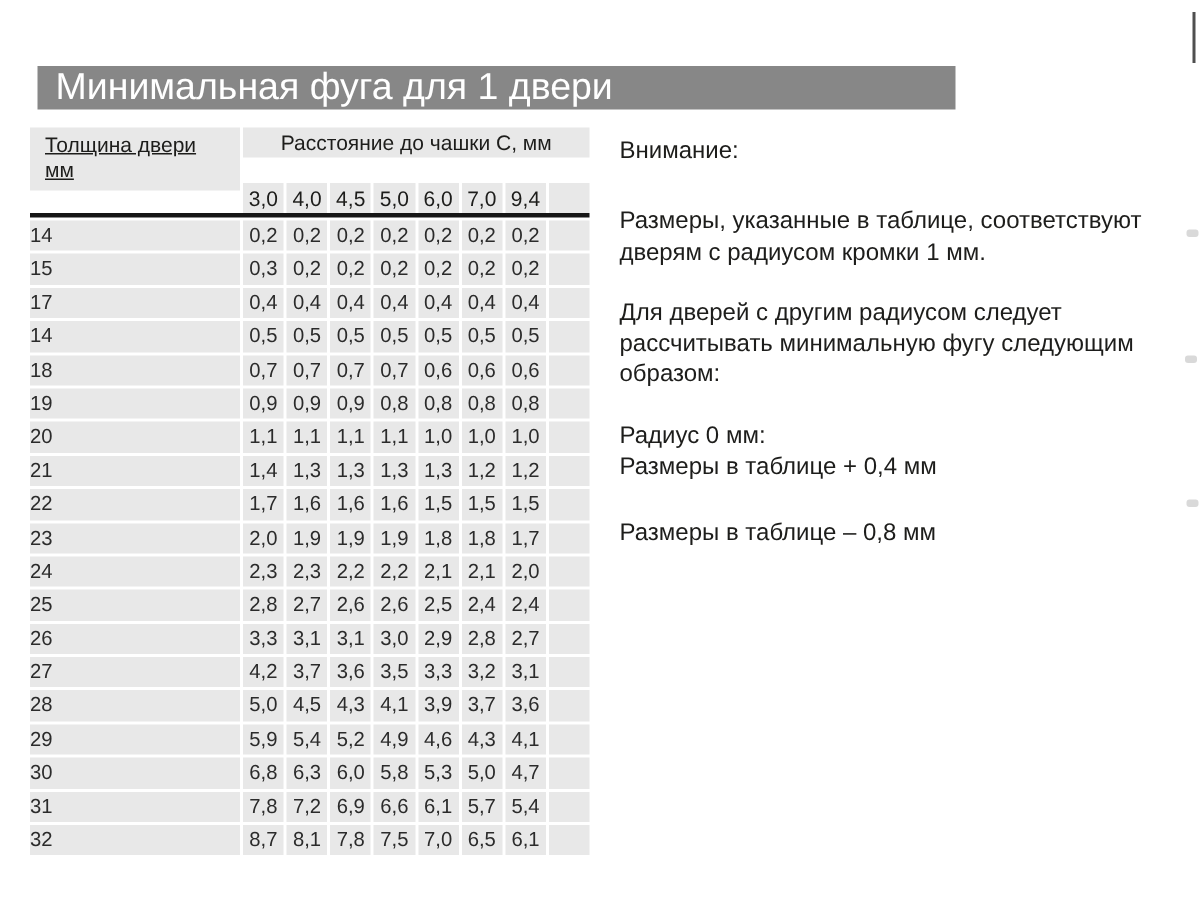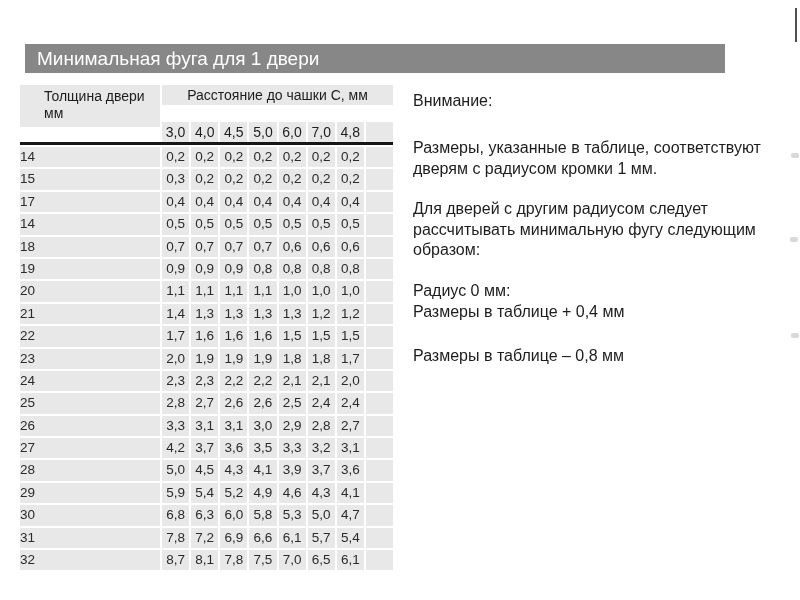--- a/index.html
+++ b/index.html
@@ -2,41 +2,41 @@
 <html><head>
 <meta charset="utf-8">
 <style>
   html,body{margin:0;padding:0;}
   body{
     width:800px;height:600px;background:#ffffff;position:relative;overflow:hidden;
     font-family:"Liberation Sans","DejaVu Sans",sans-serif;
     color:#1d1d1b;
   }
   .title-bar{
-    position:absolute;left:25px;top:44px;width:700px;height:29px;
+    position:absolute;left:25px;top:44px;width:612px;height:29px;
     background:#878787;color:#ffffff;
-    font-size:19px;line-height:29px;padding-left:12px;box-sizing:border-box;
+    font-size:25px;line-height:29px;padding-left:12px;box-sizing:border-box;
     white-space:nowrap;
   }
   .edge-line{
     position:absolute;left:795px;top:8px;width:2px;height:34px;background:#4f4f4f;
   }
   .edge-mark{
     position:absolute;width:8px;height:5px;background:#c9c9c9;border-radius:2px;opacity:.7;
   }
   .edge-mark.m1{left:791px;top:153px;}
   .edge-mark.m2{left:790px;top:237px;}
   .edge-mark.m3{left:791px;top:333px;}
 
   
   .door-table{position:absolute;left:20px;top:85px;width:373px;}
   .thead{display:flex;gap:2px;}
   .th-left{
     flex:0 0 140px;height:42px;background:#e8e8e8;box-sizing:border-box;
-    padding:3px 0 0 24px;font-size:14px;line-height:17px;
+    padding:3px 0 0 10px;font-size:14px;line-height:17px;text-decoration:underline;
   }
   .th-right{flex:1;display:flex;flex-direction:column;gap:17px;}
   .th-span{
     height:20px;background:#e8e8e8;font-size:14px;line-height:20px;text-align:center;
   }
   .th-cols{display:flex;gap:2px;height:20px;}
   .black-line{height:3px;background:#161616;margin-top:0;}
   .tbody{margin-top:2px;}
   .trow{display:flex;gap:2px;margin-bottom:2px;}
   .cell{background:#e8e8e8;box-sizing:border-box;font-size:13.5px;color:#2b2b2b;}
@@ -72,21 +72,21 @@
     </div>
     <div class="th-right">
       <div class="th-span">Расстояние до чашки C, мм</div>
       <div class="th-cols" id="col-headers">
           <div class="cell val">3,0</div>
           <div class="cell val">4,0</div>
           <div class="cell val">4,5</div>
           <div class="cell val">5,0</div>
           <div class="cell val">6,0</div>
           <div class="cell val">7,0</div>
-          <div class="cell val">4,8</div>
+          <div class="cell val">9,4</div>
           <div class="cell val"></div>
         </div>
     </div>
   </div>
   <div class="black-line"></div>
   <div class="tbody" id="table-body">
       <div class="trow">
         <div class="cell left">14</div>
         <div class="cell val">0,2</div>
         <div class="cell val">0,2</div>

